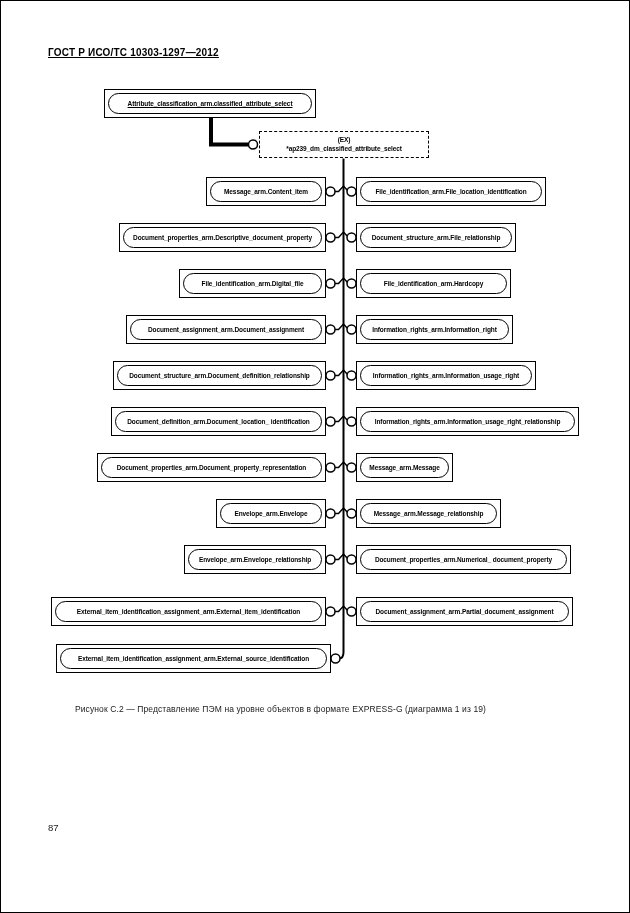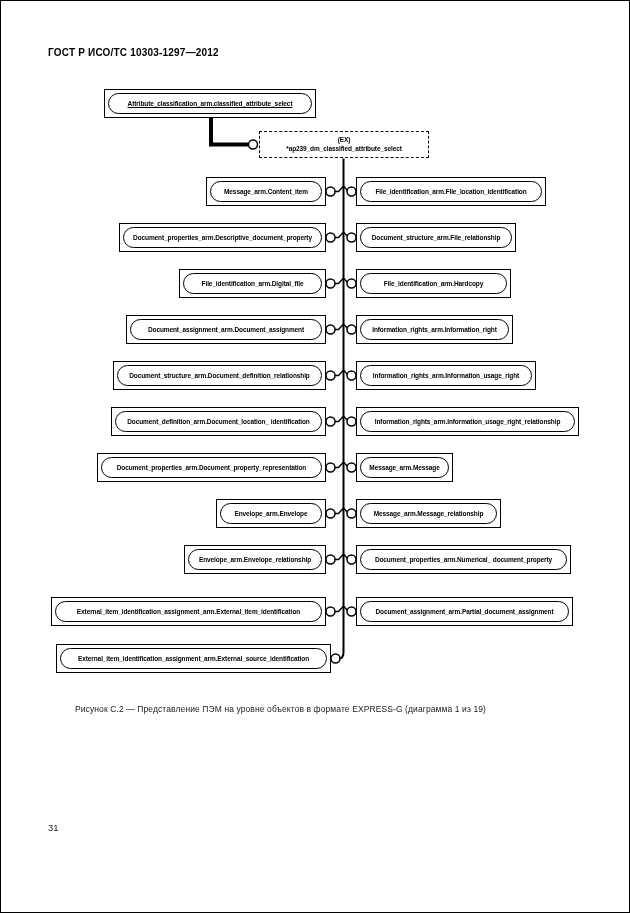--- a/index.html
+++ b/index.html
@@ -3,21 +3,21 @@
 <meta charset="utf-8">
 <style>
   html,body { margin:0; padding:0; background:#e8e8e8; }
   .page {
     position:relative; width:628px; height:911px; margin:0 auto;
     background:#ffffff; border:1px solid #000;
     font-family:"Liberation Sans", sans-serif; color:#000; overflow:hidden;
   }
   .hdr {
     position:absolute; left:47px; top:46px;
-    font-size:10px; font-weight:bold; letter-spacing:0.2px;
+    font-size:10px; font-weight:bold; letter-spacing:0.2px;text-decoration:underline;
   }
   .ebox {
     position:absolute; height:29px; box-sizing:border-box;
     border:1px solid #000; background:#fff; padding:3px;
   }
   .pill {
     height:100%; box-sizing:border-box; border:1.5px solid #000;
     border-radius:12px; display:flex; align-items:center; justify-content:center;
     overflow:hidden; background:#fff;
   }
@@ -213,15 +213,15 @@
       </div>
   </div>
 
   <div class="ebox" style="left:55px; top:643px; width:275px;">
     <div class="pill">
         <span>External_item_identification_assignment_arm.External_source_identification</span>
       </div>
   </div>
 
   <div class="caption">Рисунок  С.2 — Представление ПЭМ на уровне объектов в формате EXPRESS-G (диаграмма 1 из 19)</div>
-  <div class="pagenum">31</div>
+  <div class="pagenum">87</div>
 
 </div>
 
 </body></html>

